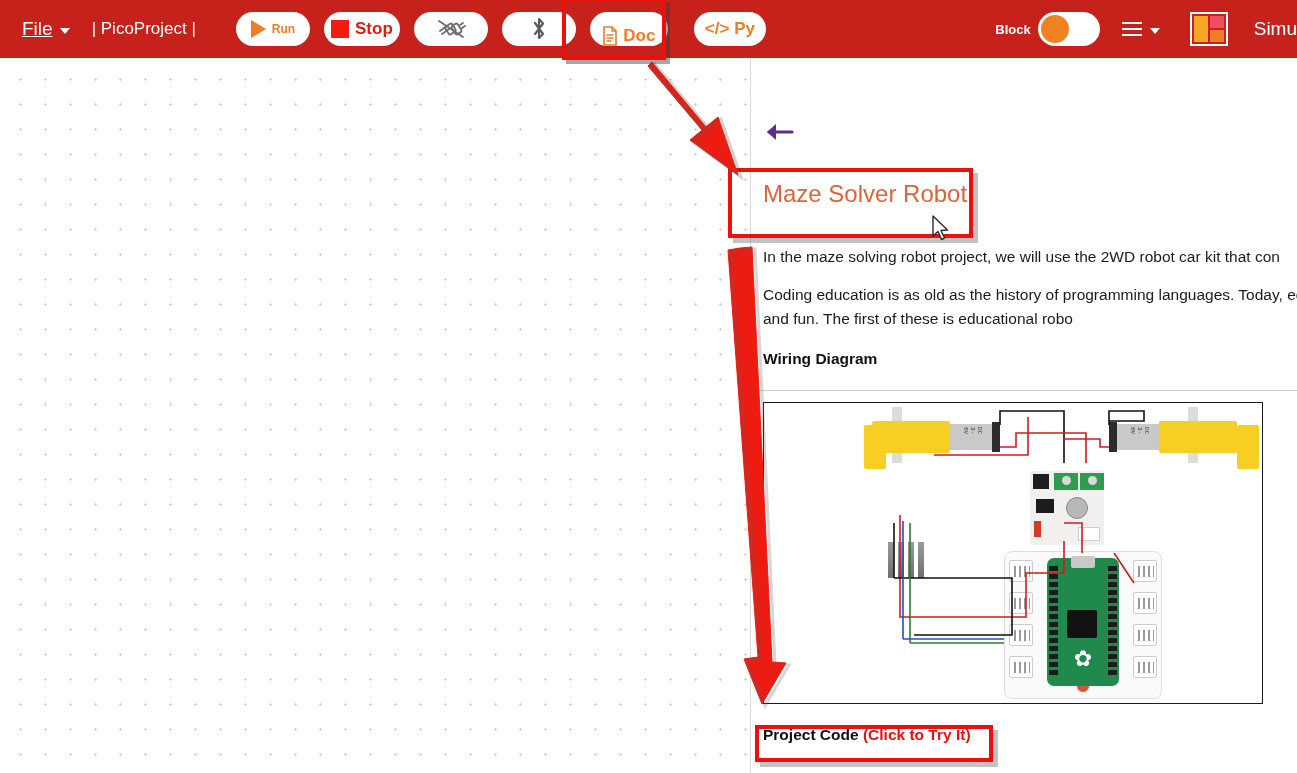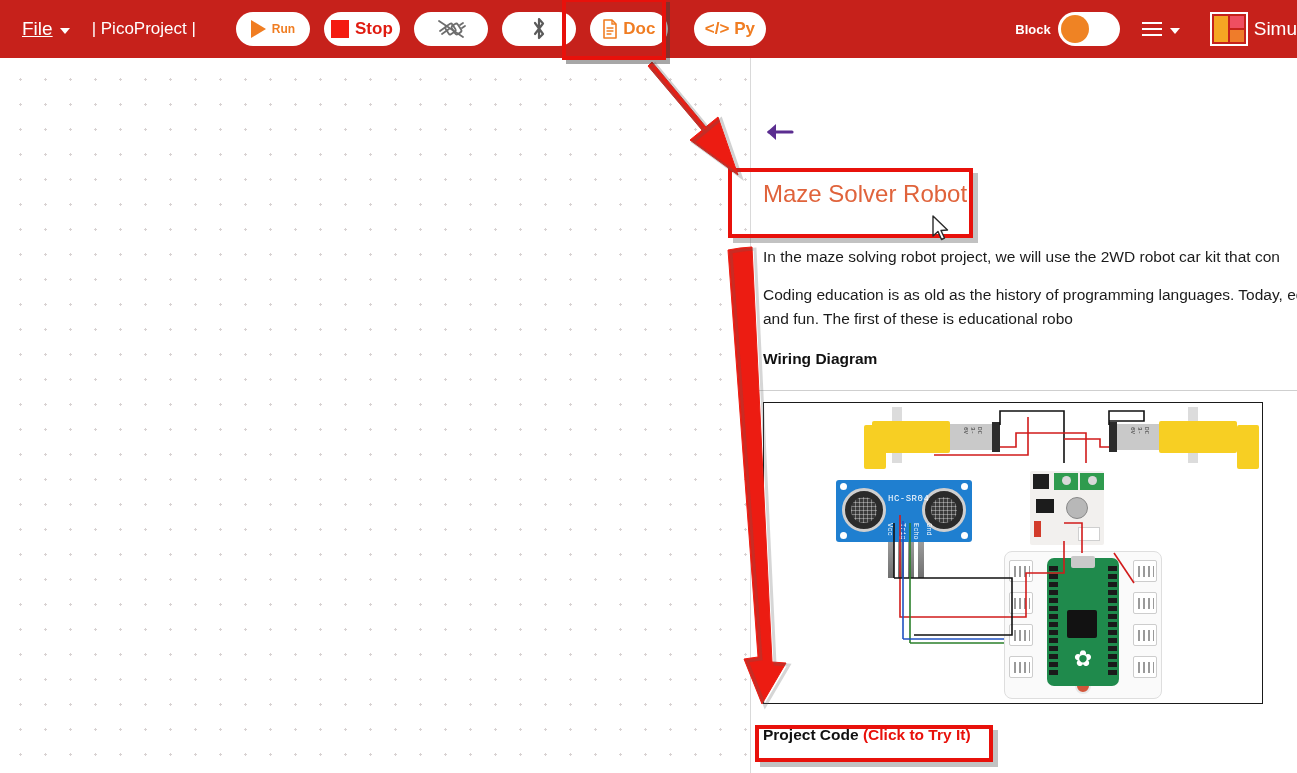--- a/index.html
+++ b/index.html
@@ -48,21 +48,21 @@
     height: 34px;
     display: inline-flex;
     align-items: center;
     justify-content: center;
     cursor: pointer;
     position: relative;
   }
   .pill-run { width: 74px; margin-left: 40px; gap: 6px; }
   .pill-stop { width: 76px; margin-left: 14px; gap: 6px; }
   .pill-icon { width: 74px; margin-left: 14px; }
-  .pill-doc  { width: 78px; margin-left: 14px; gap: 5px; }
+  .pill-doc  { width: 78px; margin-left: 14px; gap: 5px; align-items: flex-end; }
   .pill-py   { width: 72px; margin-left: 26px; gap: 4px; }
 
   .lbl-run  { color: #f07d22; font-weight: bold; font-size: 12px; }
   .lbl-stop { color: #e01b10; font-weight: bold; font-size: 17px; }
   .lbl-doc  { color: #f07d22; font-weight: bold; font-size: 17px; }
   .lbl-py   { color: #f07d22; font-weight: bold; font-size: 17px; }
 
   .tri-play {
     width: 0; height: 0;
     border-top: 9px solid transparent;
@@ -123,21 +123,21 @@
     grid-template-rows: 1fr 1fr;
     gap: 2px; padding: 2px;
     background: #c6211b;
     cursor: pointer;
   }
   .layout-icon span { display: block; }
   .lq1 { background: #ef4e61; }
   .lq2 { background: #f5a623; grid-row: 1 / 3; }
   .lq3 { background: #ef7c2a; }
   .simu-label {
-    margin-left: 6px;
+    margin-left: 26px;
     color: #ffffff; font-size: 19px;
     white-space: nowrap;
   }
 
   
   #canvas {
     position: absolute;
     top: 58px; left: 0;
     width: 1297px; height: 715px;
     background-color: #ffffff;
@@ -563,35 +563,20 @@
 
     <div class="tt-motor">
       <div class="tt-shaft" style="left:424px; top:4px;"></div>
       <div class="tt-body" style="left:395px; top:18px;"></div>
       <div class="tt-body2" style="left:473px; top:22px;"></div>
       <div class="tt-can" style="left:353px; top:21px;"></div>
       <div class="tt-cap" style="left:345px; top:19px;"></div>
       <div class="tt-txt" style="left:365px; top:24px;">DC 3-6V</div>
     </div>
 
-    <div id="hcsr04">
-      <span class="hole tl"></span>
-      <span class="hole tr"></span>
-      <span class="hole bl"></span>
-      <span class="hole br"></span>
-      <span class="eye l"></span>
-      <span class="eye r"></span>
-      <span class="sr-label">HC-SR04</span>
-      <span class="pinlabels">
-        <span>Vcc</span>
-        <span>Trig</span>
-        <span>Echo</span>
-        <span>Gnd</span>
-      </span>
-    </div>
     <div id="hcsr04-pins">
       <i></i>
         <i></i>
         <i></i>
         <i></i>
     </div>
 
     <div id="driver">
       <span class="blkpins"></span>
       <span class="term a">

